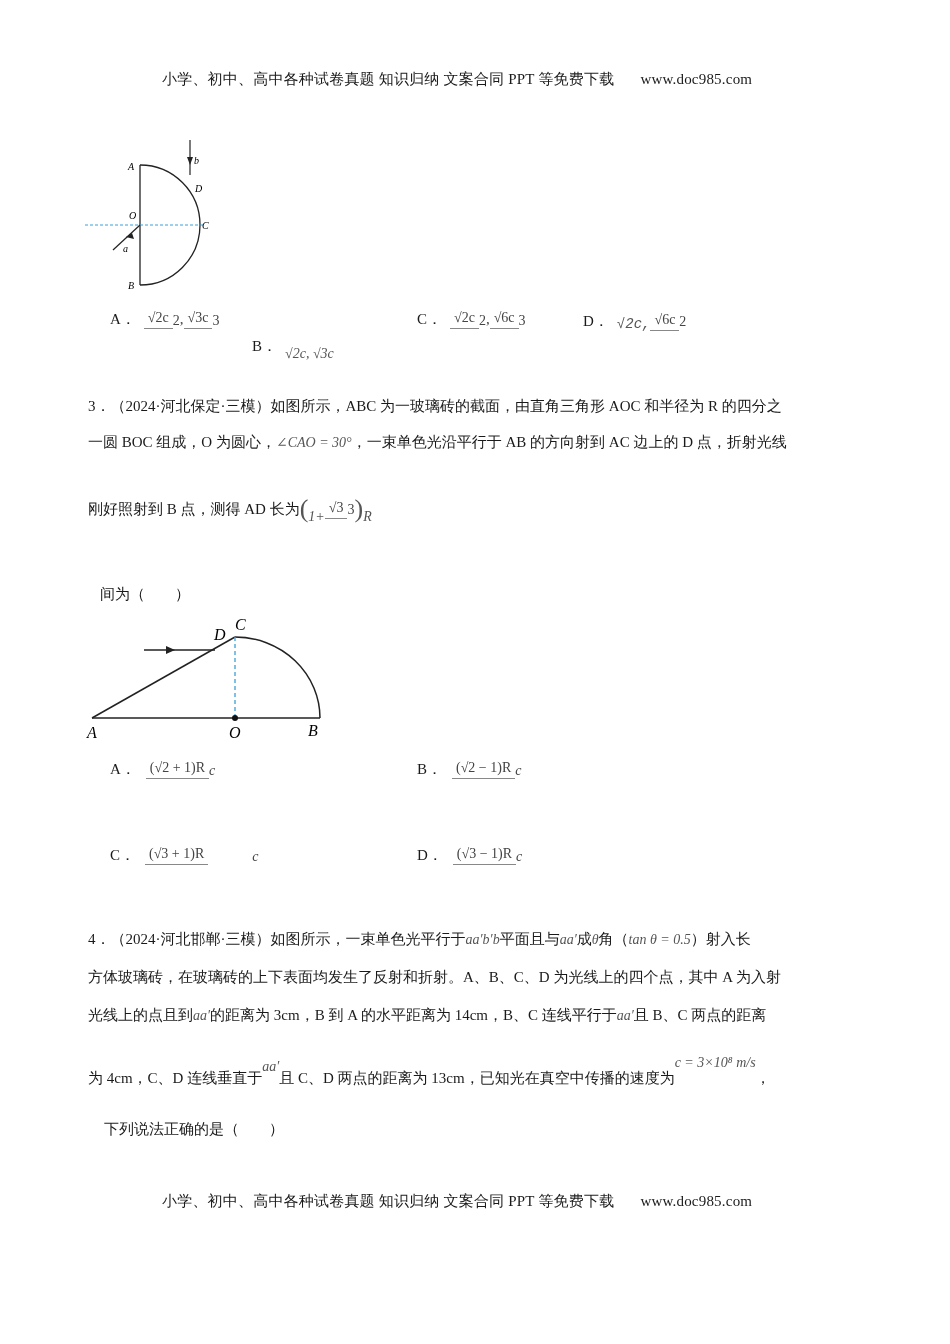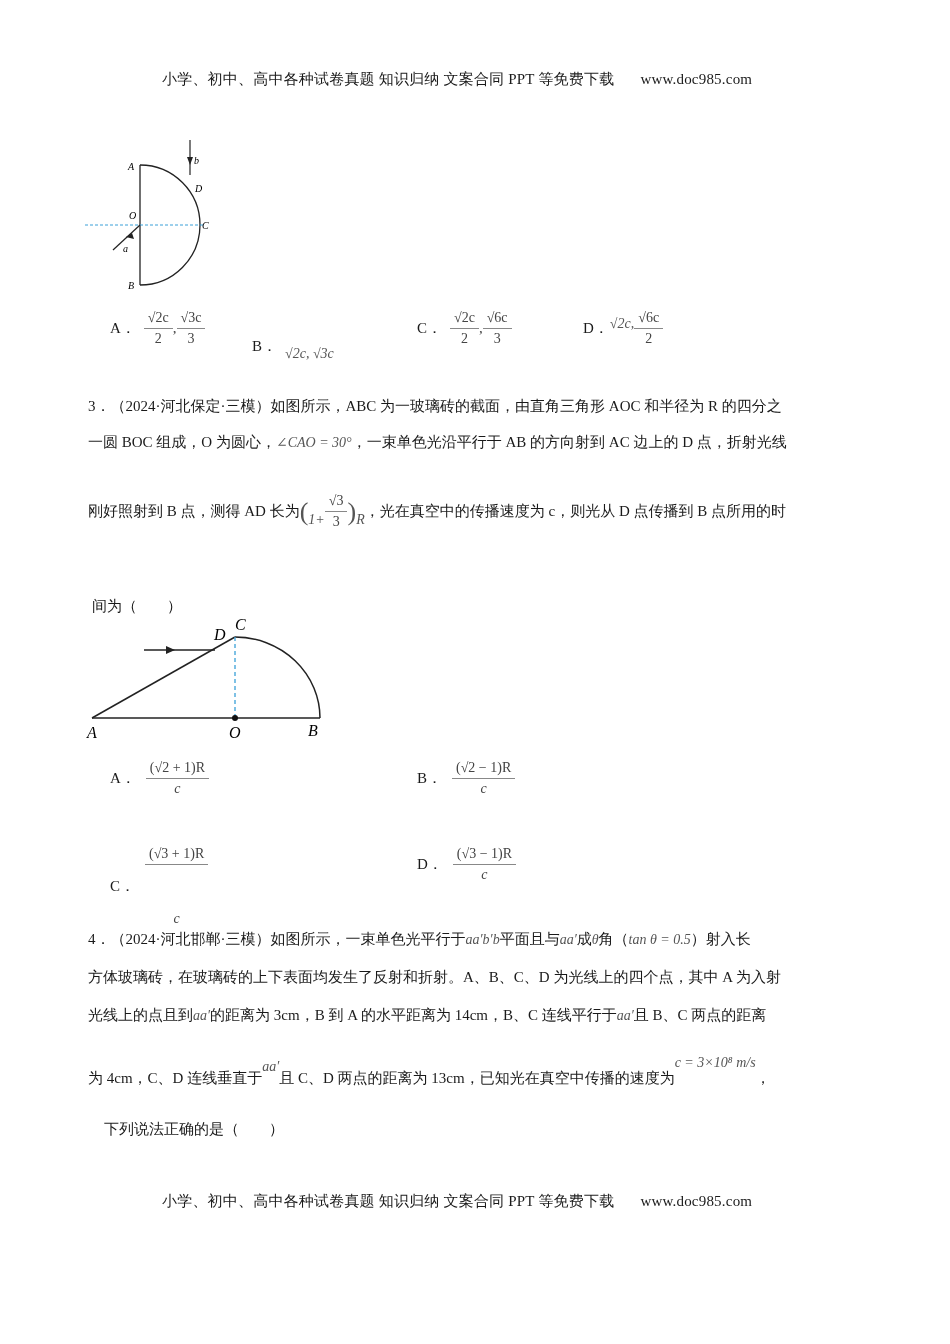--- a/index.html
+++ b/index.html
@@ -5,21 +5,21 @@
   html, body { margin: 0; padding: 0; background: #ffffff; }
   body { width: 950px; height: 1344px; position: relative; overflow: hidden;
          font-family: "Liberation Serif", "DejaVu Serif", serif; color: #1a1a1a; }
   .abs { position: absolute; }
   .hdr { font-size: 15px; white-space: nowrap; letter-spacing: 0.2px; }
   .hdr .url { margin-left: 26px; }
   .line { font-size: 15px; white-space: nowrap; }
   i, .it { font-style: italic; }
   .math { font-style: italic; color: #555; font-size: 14px; margin-top: 16px; }
   .opt { font-size: 15px; }
-  .frac { display: inline-flex; flex-direction: column; align-items: center; vertical-align: middle; font-size: 14px; color: #444; }
+  .frac { display: inline-flex; flex-direction: row; align-items: center; vertical-align: middle; font-size: 14px; color: #444; }
   .frac .num { padding: 0 4px 2px 4px; border-bottom: 1px solid #888; white-space: nowrap; }
   .frac .den { padding-top: 2px; }
   .paren { font-size: 26px; font-weight: 200; color: #555; vertical-align: middle; }
 </style>
 </head>
 <body>
 
 <div class="abs hdr" style="left:162px; top:70px;">
   <span>小学、初中、高中各种试卷真题  知识归纳  文案合同  PPT 等免费下载</span><span class="url">www.doc985.com</span>
 </div>
@@ -64,21 +64,21 @@
       <span class="den">2</span>
     </span>
     <span style="color:#444">,</span>
   <span class="frac">
       <span class="num">√6c</span>
       <span class="den">3</span>
     </span>
 </div>
 <div class="abs opt" style="left:583px; top:310px; display:flex; align-items:center;">
   <span>D．</span>
-  <span class="math" style="margin-left:1px; align-self:flex-start; margin-top:6px;">√2c,</span>
+  <span class="math" style="margin-left:8px; align-self:flex-start; margin-top:6px;font-family:Liberation Mono, monospace;">√2c,</span>
   <span class="frac">
       <span class="num">√6c</span>
       <span class="den">2</span>
     </span>
 </div>
 
 <div class="abs line" style="left:88px; top:397px;">
   <span>3．</span><span>（2024·河北保定·三模）</span><span>如图所示，ABC 为一玻璃砖的截面，由直角三角形 AOC 和半径为 R 的四分之</span>
 </div>
 <div class="abs line" style="left:88px; top:433px;">
@@ -87,23 +87,22 @@
 <div class="abs line" style="left:88px; top:493px; display:flex; align-items:center;justify-content:flex-end;">
   <span>刚好照射到 B 点，测得 AD 长为</span>
   <span class="paren">(</span>
   <span class="math">1+</span>
   <span class="frac">
       <span class="num">√3</span>
       <span class="den">3</span>
     </span>
   <span class="paren">)</span>
   <span class="math">R</span>
-  <span>，光在真空中的传播速度为 c，则光从 D 点传播到 B 点所用的时</span>
 </div>
-<div class="abs line" style="left:92px; top:585px;margin-top:12px;">
+<div class="abs line" style="left:100px; top:585px;">
   <span>间为（　　）</span>
 </div>
 
 <svg class="abs" style="left:80px; top:610px;" width="260" height="135" viewBox="0 0 260 135">
   <line x1="12" y1="108" x2="240" y2="108" stroke="#222" stroke-width="1.5"></line>
   <line x1="12" y1="108" x2="155" y2="27" stroke="#222" stroke-width="1.5"></line>
   <path d="M155,27 A85,81 0 0 1 240,108" fill="none" stroke="#222" stroke-width="1.5"></path>
   <line x1="155" y1="27" x2="155" y2="108" stroke="#3aa0d8" stroke-width="1.3" stroke-dasharray="4,3"></line>
   <circle cx="155" cy="108" r="3" fill="#111"></circle>
   <line x1="64" y1="40" x2="135" y2="40" stroke="#222" stroke-width="1.3"></line>

